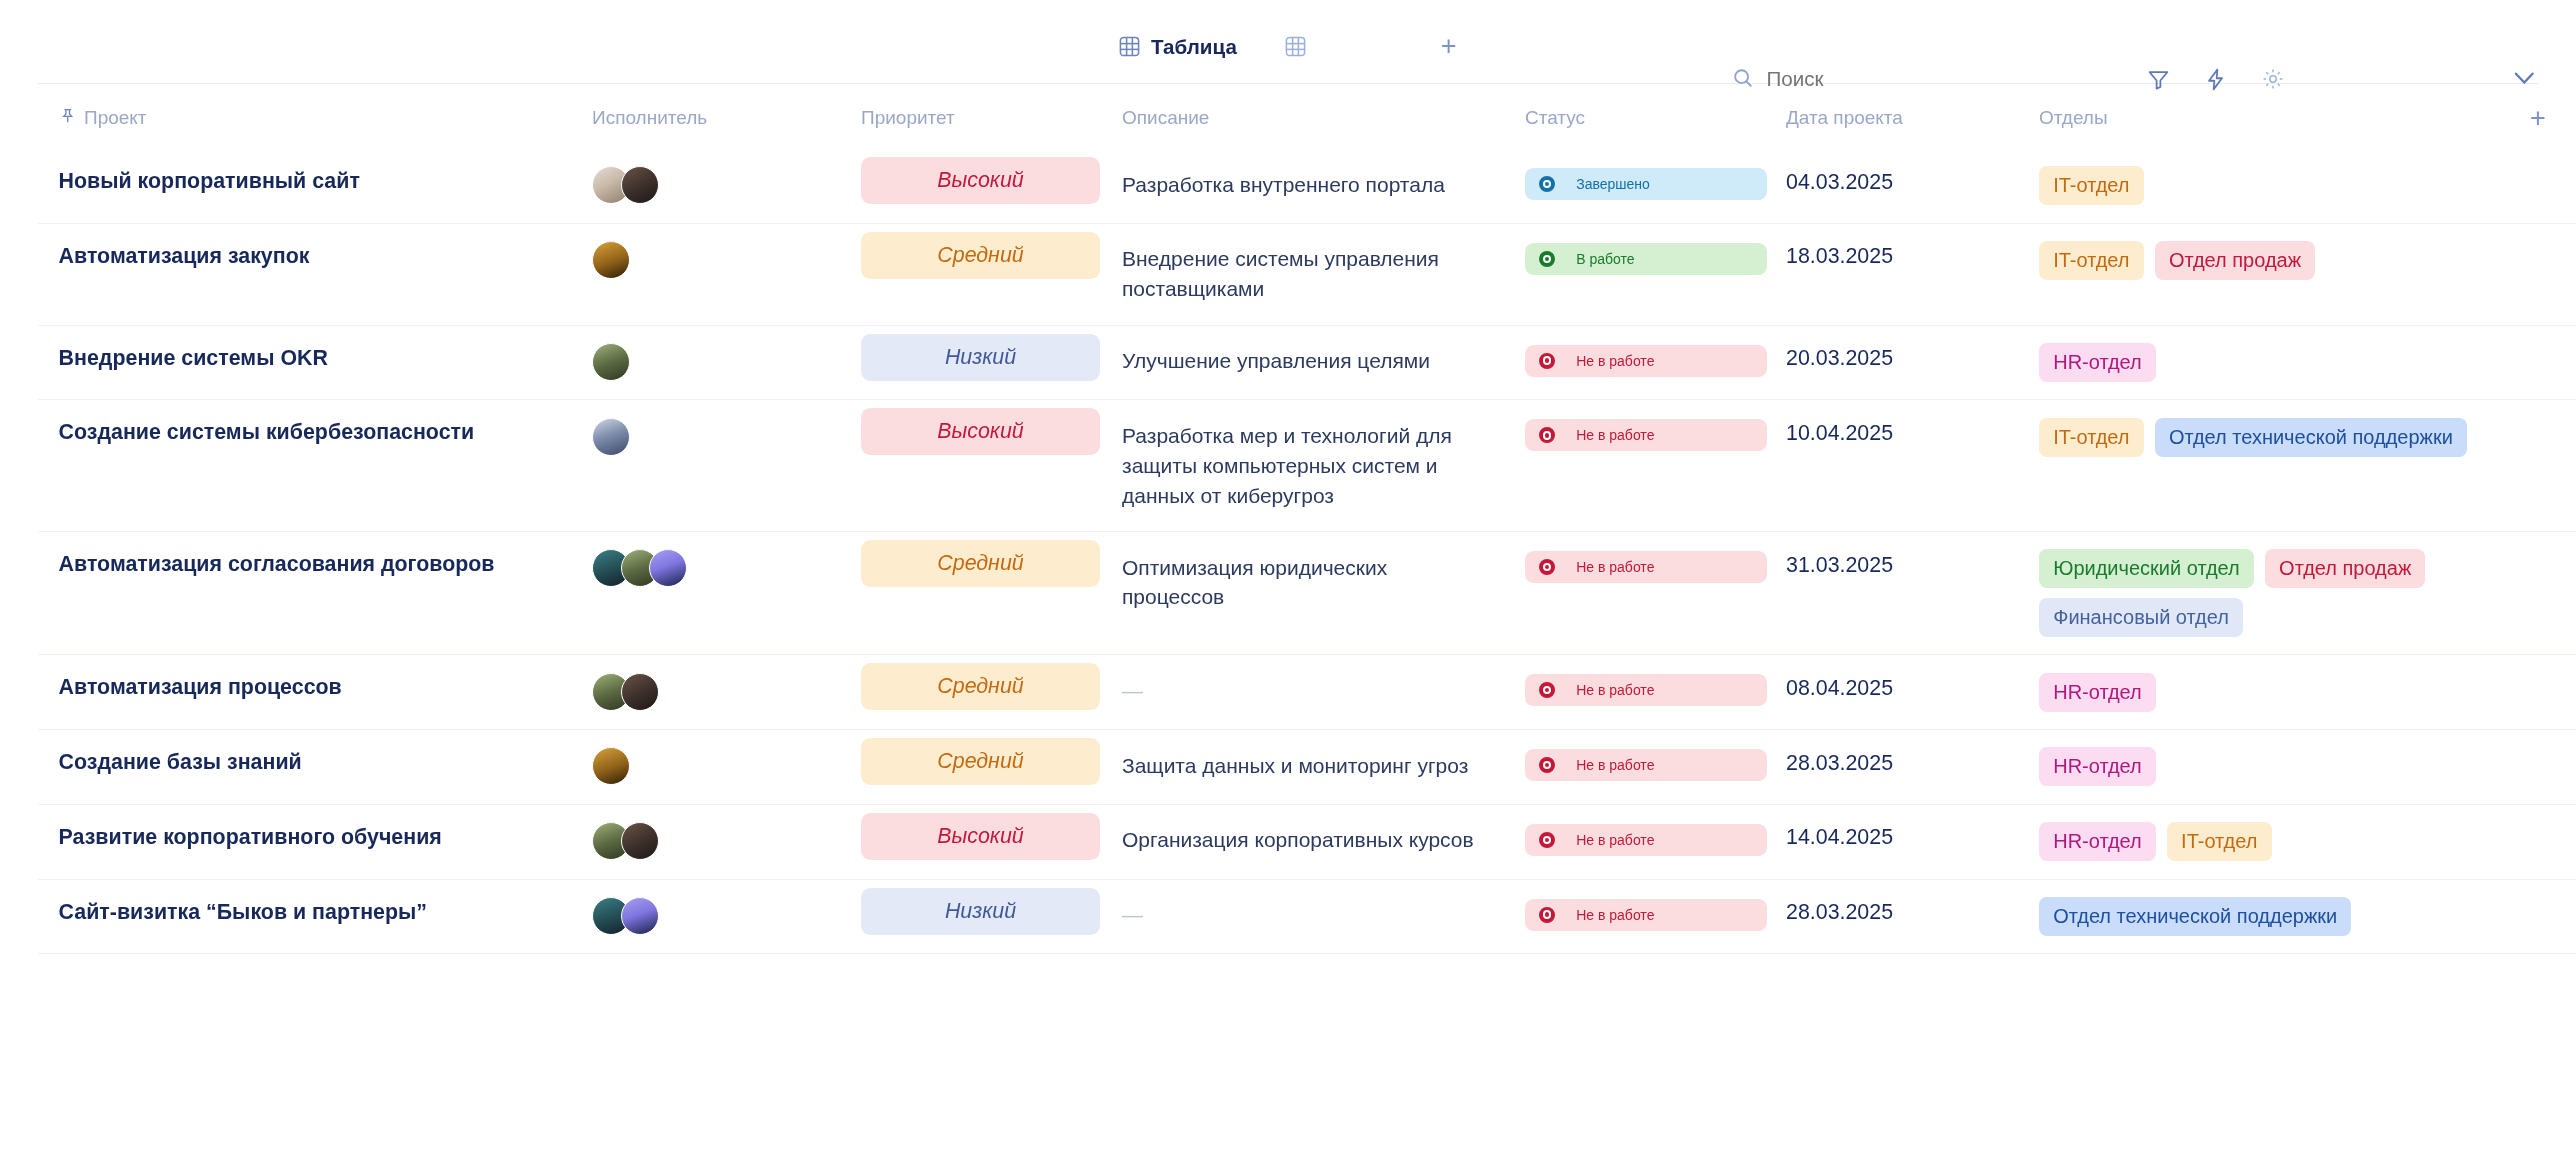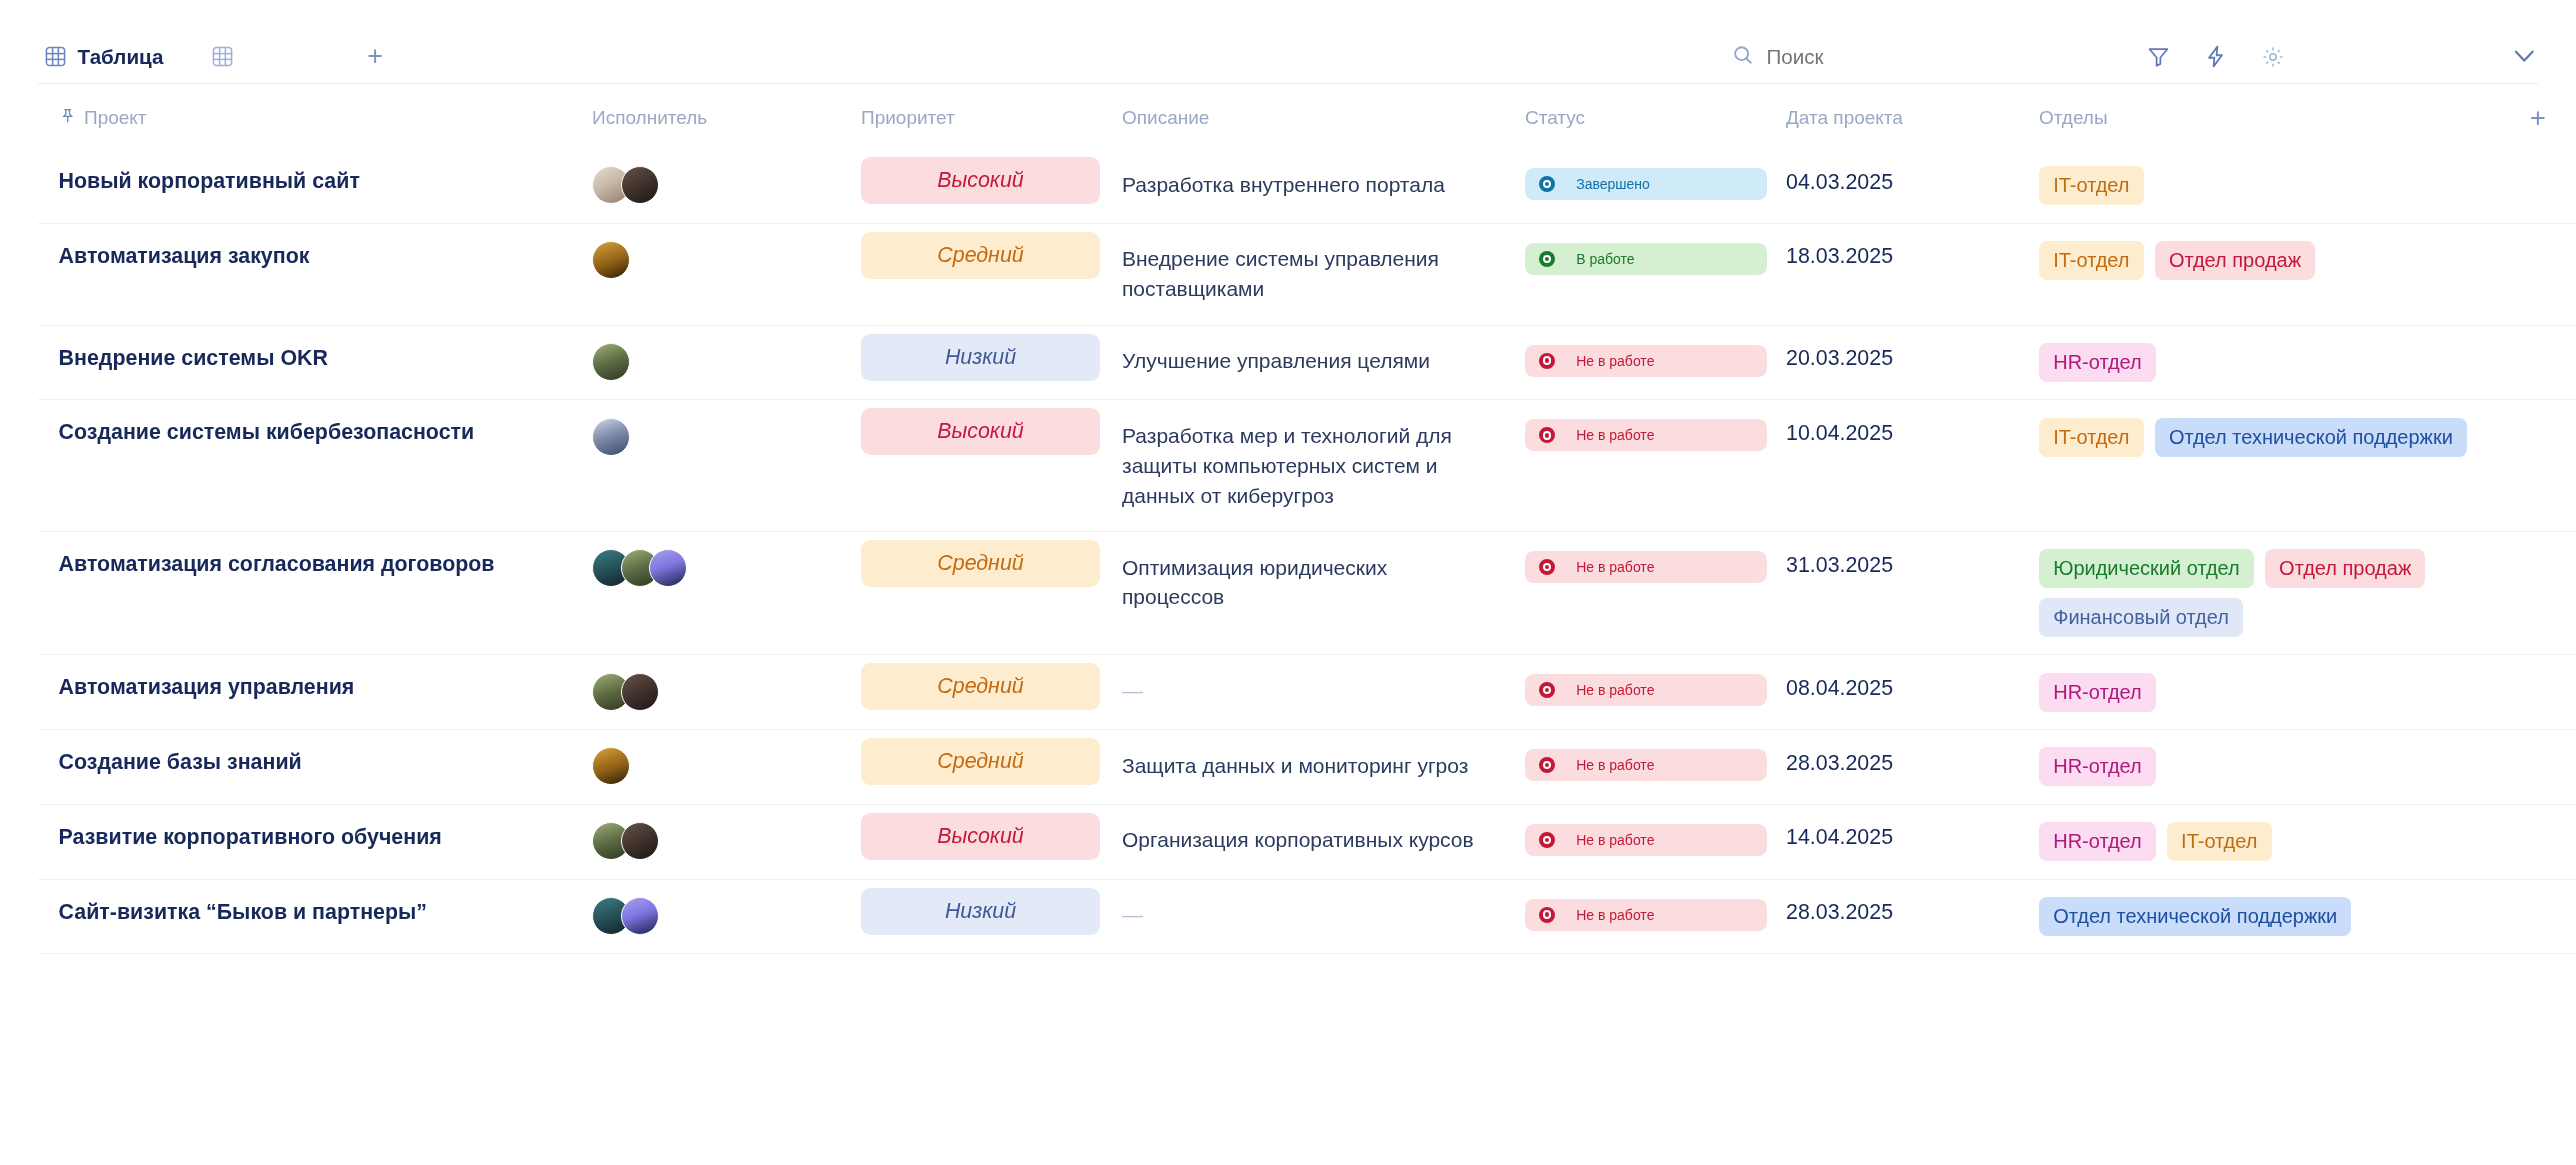--- a/index.html
+++ b/index.html
@@ -23,20 +23,21 @@
   }
 
   
   .toolbar {
     margin-top: 30px;
     height: 54px;
     display: flex;
     align-items: center;
     border-bottom: 1.6px solid #e6ebf5;
     position: relative;
+    flex-direction: column;
   }
   .view-tabs { display: flex; align-items: center; gap: 0; }
   .view-tab {
     display: flex; align-items: center; gap: 10.3px;
     padding: 4.7px 6.3px;
     cursor: pointer;
   }
   .view-tab .label {
     font-size: 20.6px;
     font-weight: bold;
@@ -490,21 +491,21 @@
             <div class="depts">
               <span class="tag tg-legal">Юридический отдел</span>
               <span class="tag tg-sales">Отдел продаж</span>
               <span class="tag tg-fin">Финансовый отдел</span>
             </div>
           </td>
           <td></td>
         </tr>
         <tr class="data-row">
           <td>
-            <div class="project-name">Автоматизация управления</div>
+            <div class="project-name">Автоматизация процессов</div>
           </td>
           <td>
             <div class="avatars">
               <span class="avatar av-c"></span>
               <span class="avatar av-b"></span>
             </div>
           </td>
           <td>
             <div class="pri-wrap">
               <div class="pill-priority pri-mid">Средний</div>

